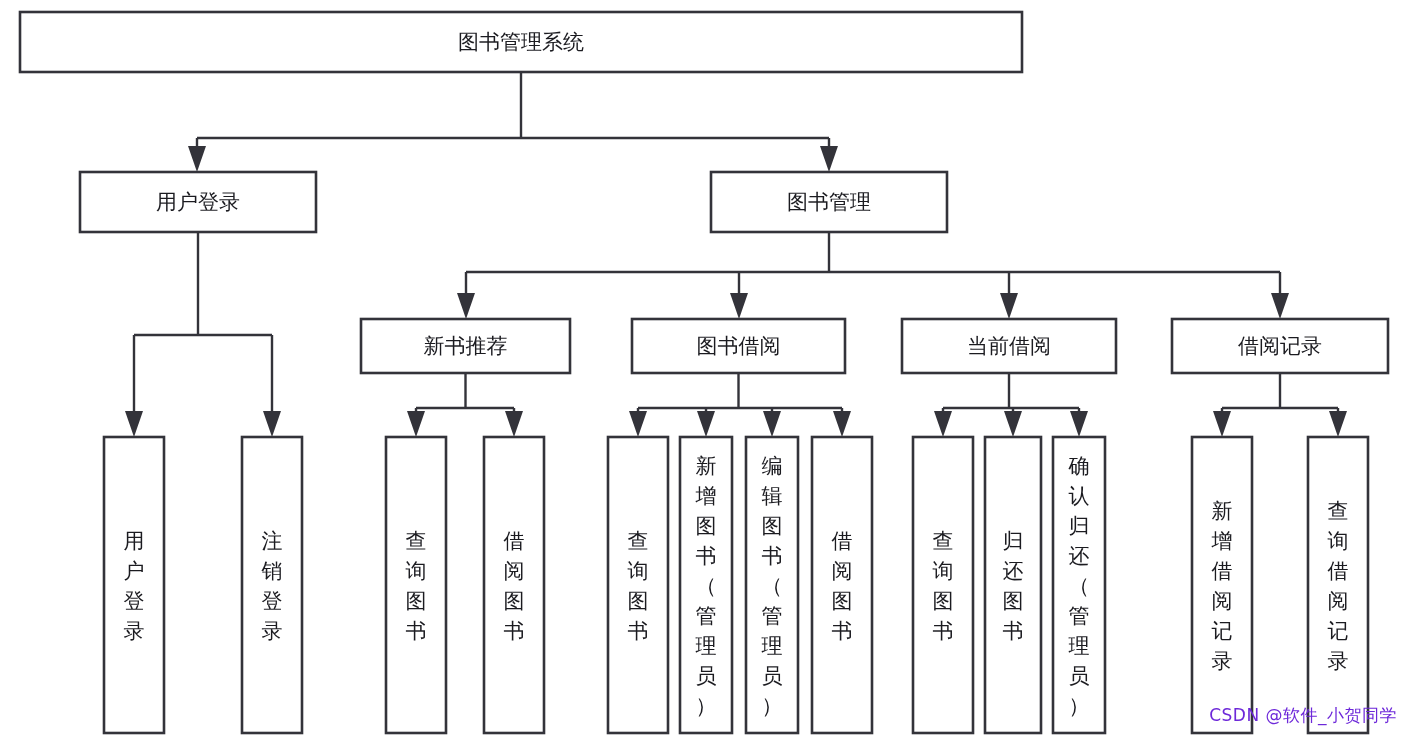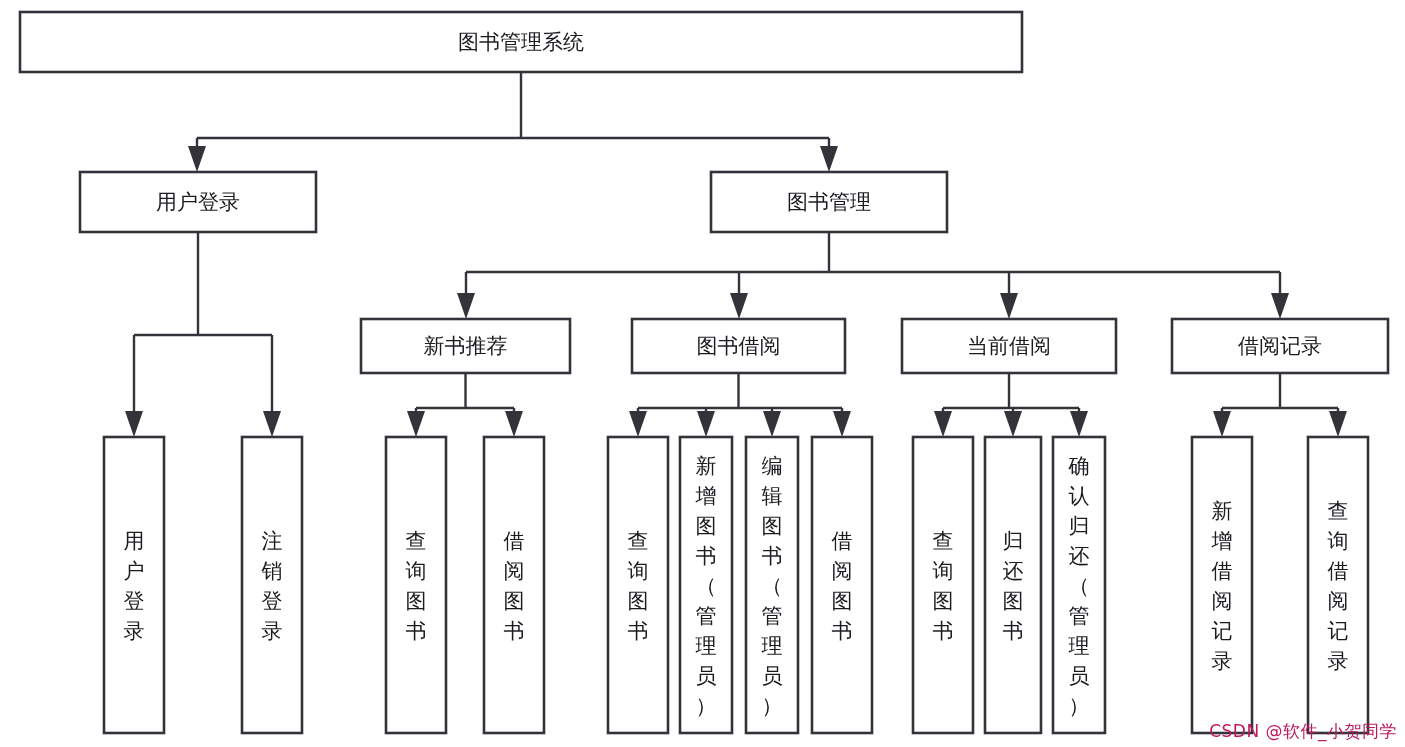--- a/index.html
+++ b/index.html
@@ -50,24 +50,24 @@
   }
   .node-label-v {
     font-family: "DejaVu Sans", "Liberation Sans", sans-serif;
     font-size: 21px;
     fill: #1b1b20;
     text-anchor: middle;
   }
   .watermark-text {
     position: absolute;
     right: 8px;
-    bottom: 4px;
+    bottom: 20px;
     font-family: "DejaVu Sans", "Liberation Sans", sans-serif;
     font-size: 17px;
-    color: #be185d;
+    color: #6d28d9;
     letter-spacing: 0.5px;
     white-space: nowrap;
     user-select: none;
   }
 </style>
 </head>
 <body>
 
 <div id="diagram-root">
   <svg class="diagram-canvas" viewBox="0 0 1405 747" xmlns="http://www.w3.org/2000/svg">

